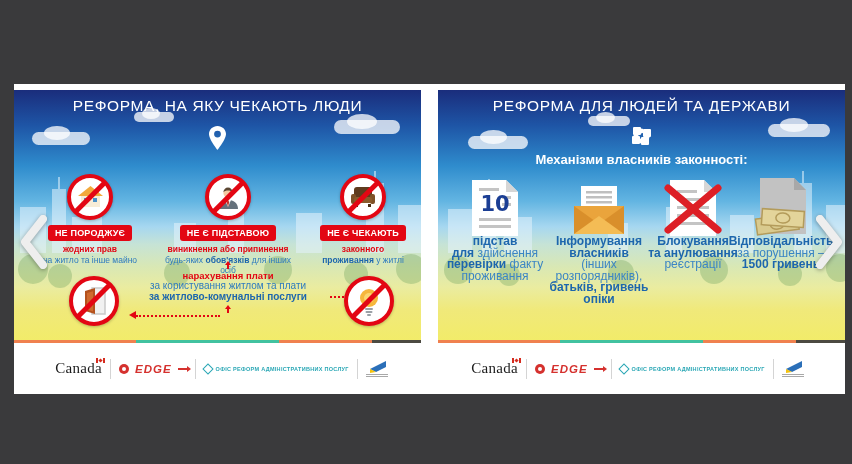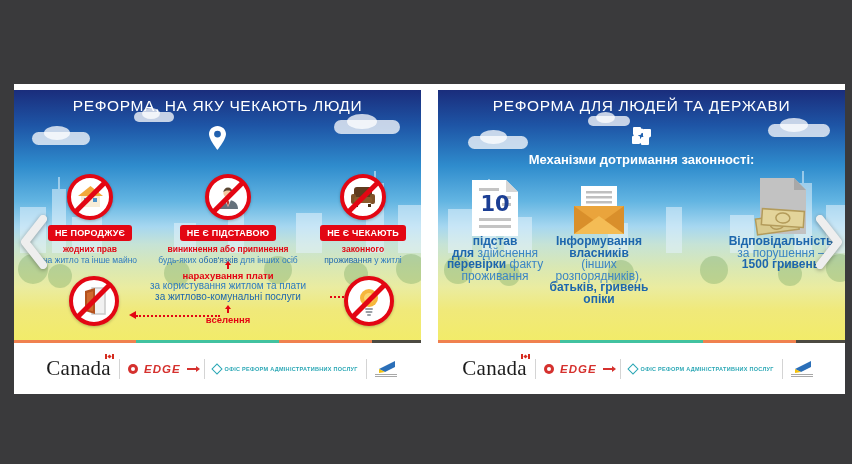--- a/index.html
+++ b/index.html
@@ -36,21 +36,21 @@
     background:#e30613; transform:translateX(-50%) rotate(45deg); border-radius:2px; }
   .c46 { width:46px; height:46px; }
   .c50 { width:50px; height:50px; }
   
   .lcol { position:absolute; top:84px; width:140px; display:flex; flex-direction:column; align-items:center; }
   .badge { margin-top:5px; background:#e30613; color:#fff; font-weight:700; font-size:9px;
     padding:3px 7px; border-radius:3px; letter-spacing:.2px; white-space:nowrap; }
   .ltxt { margin-top:3px; font-size:8.5px; line-height:10.5px; text-align:center; }
   .red-b { color:#e30613; font-weight:700; }
   .blue-n { color:#2e7bbf; }
-  .blue-b { color:#1d66ad; font-weight:400; }
+  .blue-b { color:#1d66ad; font-weight:700; }
   
   .flow { position:absolute; left:84px; top:171px; width:260px; text-align:center; }
   .uarrow { position:relative; width:8px; height:8px; margin:0 auto 1px auto; }
   .uarrow::before { content:''; position:absolute; left:1px; top:0; border-left:3px solid transparent;
     border-right:3px solid transparent; border-bottom:4px solid #e30613; }
   .uarrow::after { content:''; position:absolute; left:3px; top:4px; width:2px; height:4px; background:#e30613; }
   .f1 { font-size:9.5px; }
   .f2 { font-size:10px; line-height:10.5px; }
   .leader { position:absolute; border-top:2px dotted #e30613; }
   .leader.toright { left:316px; top:206px; width:34px; }
@@ -66,21 +66,21 @@
   .ricon { height:58px; display:flex; align-items:flex-end; position:relative; }
   .rtxt { margin-top:0; font-size:12px; line-height:11.5px; text-align:center; color:#3b85c4; }
   .rtxt b { color:#1d66ad; font-weight:700; }
   .docnum { position:absolute; left:4px; top:14px; width:38px; text-align:center;
     color:#1b3e94; font-weight:700; font-size:21px; font-family:"DejaVu Sans",sans-serif; }
   
   .footers { position:absolute; left:0; top:259px; width:831px; height:51px; display:flex; gap:1px; }
   .footer { width:415px; height:100%; background:#fff; display:flex; align-items:center;
     justify-content:center; gap:8px; }
   .canada { position:relative; font-family:"Liberation Serif","DejaVu Serif",serif;
-    font-size:21px; color:#1c1c1c; letter-spacing:.3px; }
+    font-size:15px; color:#1c1c1c; letter-spacing:.3px; }
   .canflag { position:absolute; right:-3px; top:-2px; width:9px; height:5px;
     background:linear-gradient(90deg,#d52b1e 25%,#fff 25%,#fff 75%,#d52b1e 75%); }
   .canflag::after { content:''; position:absolute; left:3px; top:1px; width:3px; height:3px;
     background:#d52b1e; transform:rotate(45deg); }
   .vsep { width:1px; height:20px; background:#d4d4d4; }
   .edge { display:flex; align-items:center; gap:6px; }
   .edgegear { width:10px; height:10px; background:#d5312e; border-radius:50%; position:relative; }
   .edgegear::after { content:''; position:absolute; left:3px; top:3px; width:4px; height:4px;
     background:#fff; border-radius:50%; }
   .edgetext { color:#d5312e; font-weight:700; font-style:italic; font-size:11.5px; letter-spacing:1px; }
@@ -188,21 +188,20 @@
           <span class="blue-b">проживання</span><span class="blue-n"> у житлі</span>
         </div>
       </div>
 
       <div class="flow">
         <div class="uarrow"></div>
         <div class="f1 red-b">нарахування плати</div>
         <div class="f2 blue-n">за користування житлом та плати</div>
         <div class="f2 blue-b">за житлово-комунальні послуги</div>
         <div class="uarrow" style="margin-top:3px;"></div>
-        <div class="f1 red-b">вселення</div>
       </div>
       <div class="leader toright"></div>
       <div class="leader toleft"></div>
 
       <div class="doorwrap">
         <div class="pcircle c50">
           <svg width="28" height="30" viewBox="0 0 28 30">
             <rect x="12" y="2" width="13" height="26" fill="#f1f1f1" stroke="#c9c9c9" stroke-width="1.5"></rect>
             <polygon points="5,5 15,2 15,28 5,25" fill="#b4521e"></polygon>
             <polygon points="7,7 13,5.2 13,25.5 7,23.5" fill="#cf6a2e"></polygon>
@@ -256,21 +255,21 @@
           <rect x="4" y="3" width="8" height="8" rx="1"></rect>
             <circle cx="12.5" cy="7" r="2.4"></circle>
           <rect x="14" y="5" width="8" height="8" rx="1"></rect>
             <circle cx="18" cy="13.5" r="2.4"></circle>
           <rect x="12" y="13" width="8" height="8" rx="1"></rect>
             <circle cx="12" cy="17" r="2.4"></circle>
           <rect x="3" y="12" width="8" height="8" rx="1"></rect>
             <circle cx="7" cy="11.5" r="2.4"></circle>
         </svg>
       </div>
-      <div class="s-sub">Механізми дотримання законності:</div>
+      <div class="s-sub">Механізми власників законності:</div>
 
       <div class="rcol" style="left:6px;width:102px;">
         <div class="ricon">
           <svg width="46" height="56" viewBox="0 0 46 56">
             <path d="M0 0 H34 L46 12 V56 H0 Z" fill="#ffffff"></path>
             <path d="M34 0 L46 12 H34 Z" fill="#d6d6d6"></path>
             <rect x="7" y="8" width="20" height="3" fill="#c4c4c4"></rect>
             <rect x="7" y="38" width="32" height="3" fill="#c4c4c4"></rect>
             <rect x="7" y="45" width="32" height="3" fill="#c4c4c4"></rect>
             <rect x="30" y="16" width="9" height="3" fill="#c4c4c4"></rect>
@@ -299,20 +298,40 @@
             <polygon points="3,48 28,30 53,48" fill="#f4bc55"></polygon>
           </svg>
         </div>
         <div class="rtxt">
           <b>Інформування власників</b><br>
           <span>(інших розпорядників),</span><br>
           <b>батьків, гривень опіки</b>
         </div>
       </div>
 
+      <div class="rcol" style="left:204px;width:102px;">
+        <div class="ricon">
+          <svg width="58" height="56" viewBox="0 0 58 56">
+            <path d="M6 0 H40 L52 12 V56 H6 Z" fill="#ffffff"></path>
+            <path d="M40 0 L52 12 H40 Z" fill="#d6d6d6"></path>
+            <rect x="13" y="10" width="20" height="3" fill="#c4c4c4"></rect>
+            <rect x="13" y="18" width="32" height="3" fill="#c4c4c4"></rect>
+            <rect x="13" y="26" width="32" height="3" fill="#c4c4c4"></rect>
+            <rect x="13" y="34" width="32" height="3" fill="#c4c4c4"></rect>
+            <rect x="13" y="42" width="32" height="3" fill="#c4c4c4"></rect>
+            <path d="M4 8 L54 50" stroke="#dd1f26" stroke-width="7" stroke-linecap="round"></path>
+            <path d="M54 8 L4 50" stroke="#dd1f26" stroke-width="7" stroke-linecap="round"></path>
+          </svg>
+        </div>
+        <div class="rtxt">
+          <b>Блокування</b><br>
+          <b>та анулювання</b><br>
+          <span>реєстрації</span>
+        </div>
+      </div>
 
       <div class="rcol" style="left:291px;width:104px;">
         <div class="ricon">
           <svg width="58" height="58" viewBox="0 0 58 58">
             <path d="M8 0 H42 L54 12 V56 H8 Z" fill="#c2c2c2"></path>
             <path d="M42 0 L54 12 H42 Z" fill="#a8a8a8"></path>
             <g transform="rotate(-8 26 44)">
               <rect x="4" y="38" width="42" height="16" fill="#d9ca8e" stroke="#b39b5a" stroke-width="1.5"></rect>
               <ellipse cx="25" cy="46" rx="7" ry="5" fill="none" stroke="#b39b5a" stroke-width="1.5"></ellipse>
             </g>

